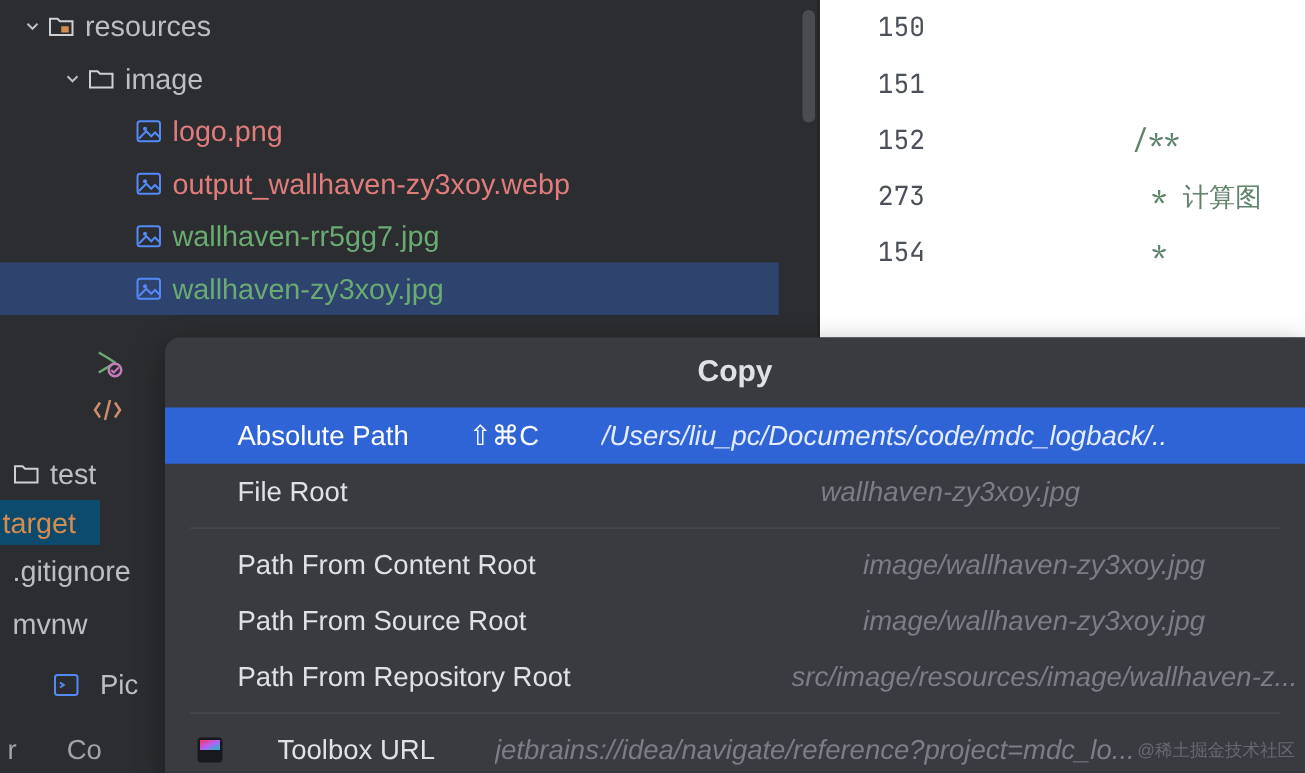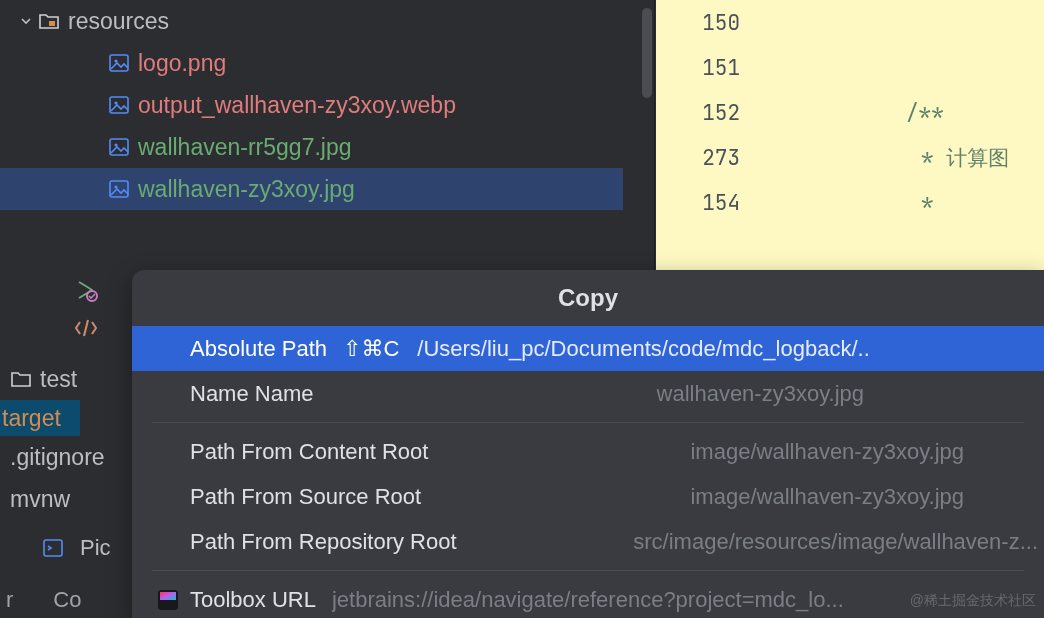--- a/index.html
+++ b/index.html
@@ -79,21 +79,21 @@
       padding-left: 2px;
       height: 36px;
     }
     
     .editor {
       position: absolute;
       left: 656px;
       top: 0;
       width: 388px;
       height: 270px;
-      background: #fef9c3;
+      background: #ffffff;
       font-family: "JetBrains Mono", Menlo, monospace;
       font-size: 21px;
     }
     .editor-line {
       display: flex;
       height: 45px;
       align-items: center;
     }
     .gutter {
       width: 120px;
@@ -120,20 +120,21 @@
       font-size: 24px;
       font-weight: 600;
       color: #dfe1e5;
     }
     .popup-item {
       display: flex;
       align-items: center;
       height: 45px;
       padding-left: 58px;
       font-size: 22px;
+      gap: 32px;
     }
     .popup-item.highlighted {
       background: #2e64d6;
       color: #fff;
     }
     .popup-label {
       color: #dfe1e5;
       white-space: nowrap;
     }
     .popup-item.highlighted .popup-label { color: #fff; }
@@ -142,20 +143,21 @@
       color: #dfe1e5;
       font-size: 22px;
     }
     .popup-item.highlighted .popup-shortcut { color: #fff; }
     .popup-value {
       margin-left: auto;
       color: #7a7e85;
       padding-right: 6px;
       white-space: nowrap;
       overflow: hidden;
+      font-style: italic;
     }
     .popup-item.highlighted .popup-value { color: #e6ecff; }
     .popup-divider {
       height: 1px;
       background: #4a4c51;
       margin: 6px 20px;
     }
     .toolbox-icon {
       width: 24px;
       height: 24px;
@@ -246,20 +248,33 @@
     </span>
     <span class="folder-icon">
       <svg viewBox="0 0 22 22">
           <path d="M2 5 L8 5 L10 7 L20 7 L20 18 L2 18 Z" fill="none" stroke="#ced0d6" stroke-width="1.6"></path>
           <rect x="11" y="11" width="6" height="5" fill="#d68c4d"></rect>
         </svg>
     </span>
     <span class="tree-label text-default">resources</span>
   </div>
 
+  <div class="tree-item image-row">
+    <span class="chevron">
+      <svg viewBox="0 0 16 16">
+          <path d="M4 6 L8 10 L12 6" fill="none" stroke="#bcbec4" stroke-width="1.6"></path>
+        </svg>
+    </span>
+    <span class="folder-icon">
+      <svg viewBox="0 0 22 22">
+          <path d="M2 5 L8 5 L10 7 L20 7 L20 18 L2 18 Z" fill="none" stroke="#ced0d6" stroke-width="1.6"></path>
+        </svg>
+    </span>
+    <span class="tree-label text-default">image</span>
+  </div>
 
   <div class="tree-item file-row">
     <span class="image-icon">
       <svg viewBox="0 0 22 22">
           <rect x="2" y="3" width="18" height="16" rx="2" fill="none" stroke="#548af7" stroke-width="1.6"></rect>
           <circle cx="8" cy="9" r="1.6" fill="#548af7"></circle>
           <path d="M3 17 L9 11 L13 15 L16 12 L20 16" fill="none" stroke="#548af7" stroke-width="1.6"></path>
         </svg>
     </span>
     <span class="tree-label text-red">logo.png</span>
@@ -376,21 +391,21 @@
 
 <div class="popup">
   <div class="popup-title">Copy</div>
 
   <div class="popup-item highlighted">
     <span class="popup-label">Absolute Path</span>
     <span class="popup-shortcut">⇧⌘C</span>
     <span class="popup-value" style="margin-left:18px;">/Users/liu_pc/Documents/code/mdc_logback/..</span>
   </div>
   <div class="popup-item">
-    <span class="popup-label">Name Name</span>
+    <span class="popup-label">File Root</span>
     <span class="popup-value" style="margin-left:auto; padding-right:180px;">wallhaven-zy3xoy.jpg</span>
   </div>
 
   <div class="popup-divider"></div>
 
   <div class="popup-item">
     <span class="popup-label">Path From Content Root</span>
     <span class="popup-value" style="padding-right:80px;">image/wallhaven-zy3xoy.jpg</span>
   </div>
   <div class="popup-item">

